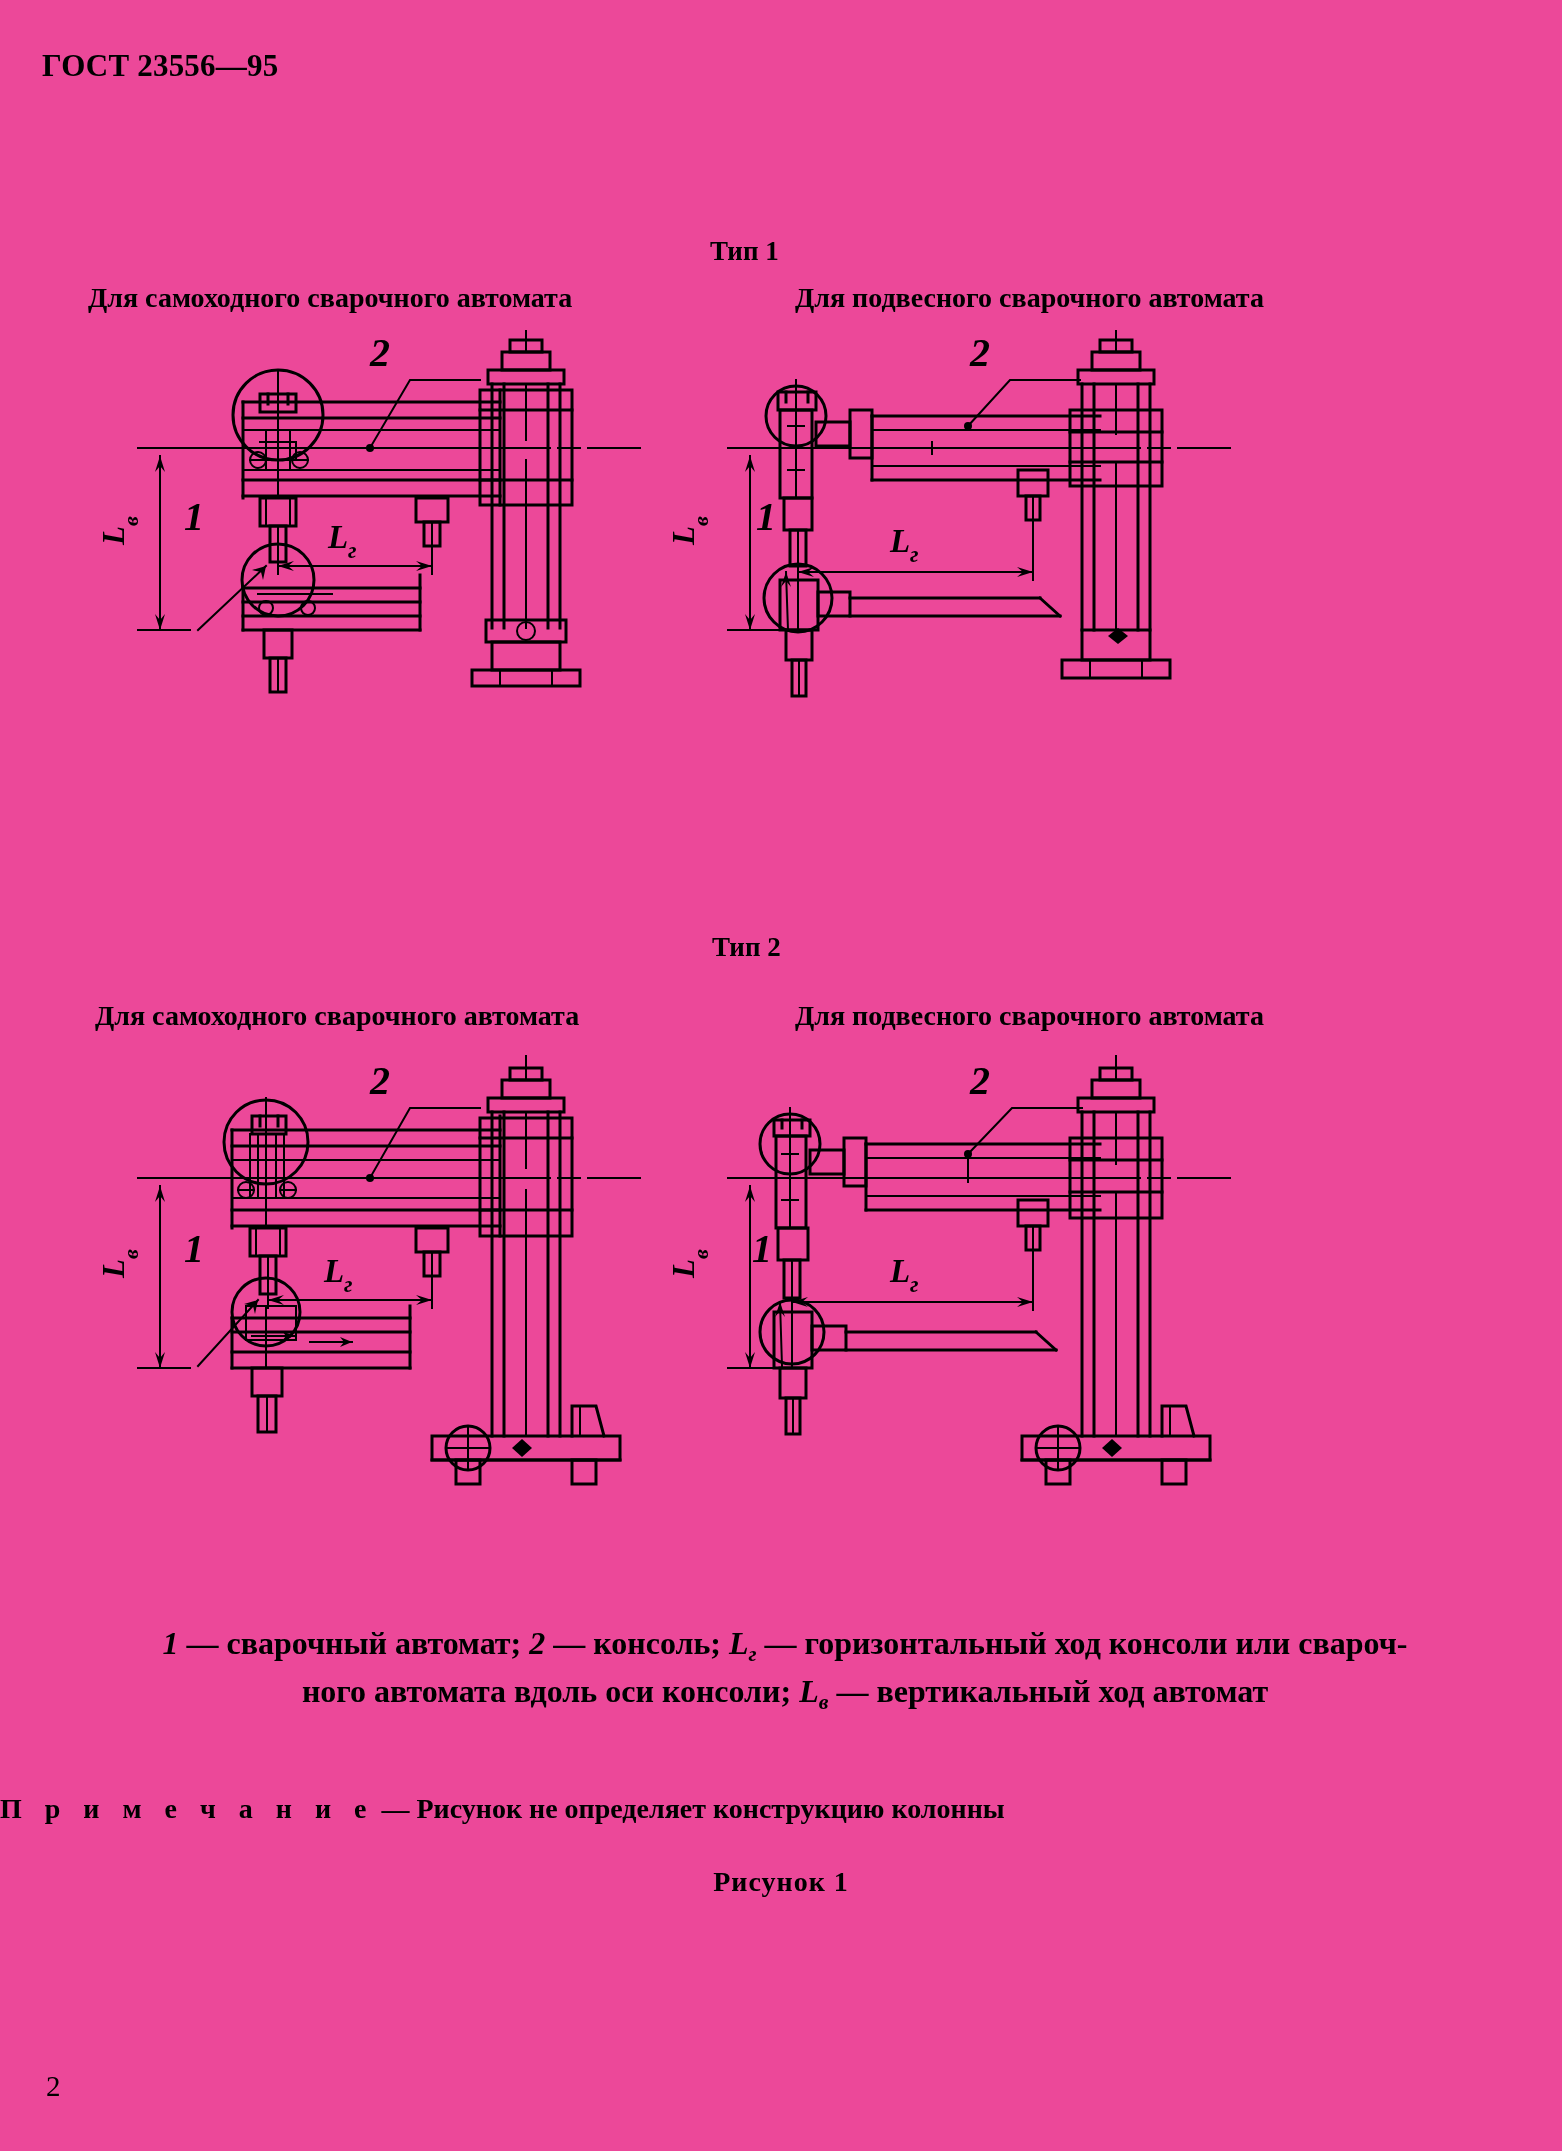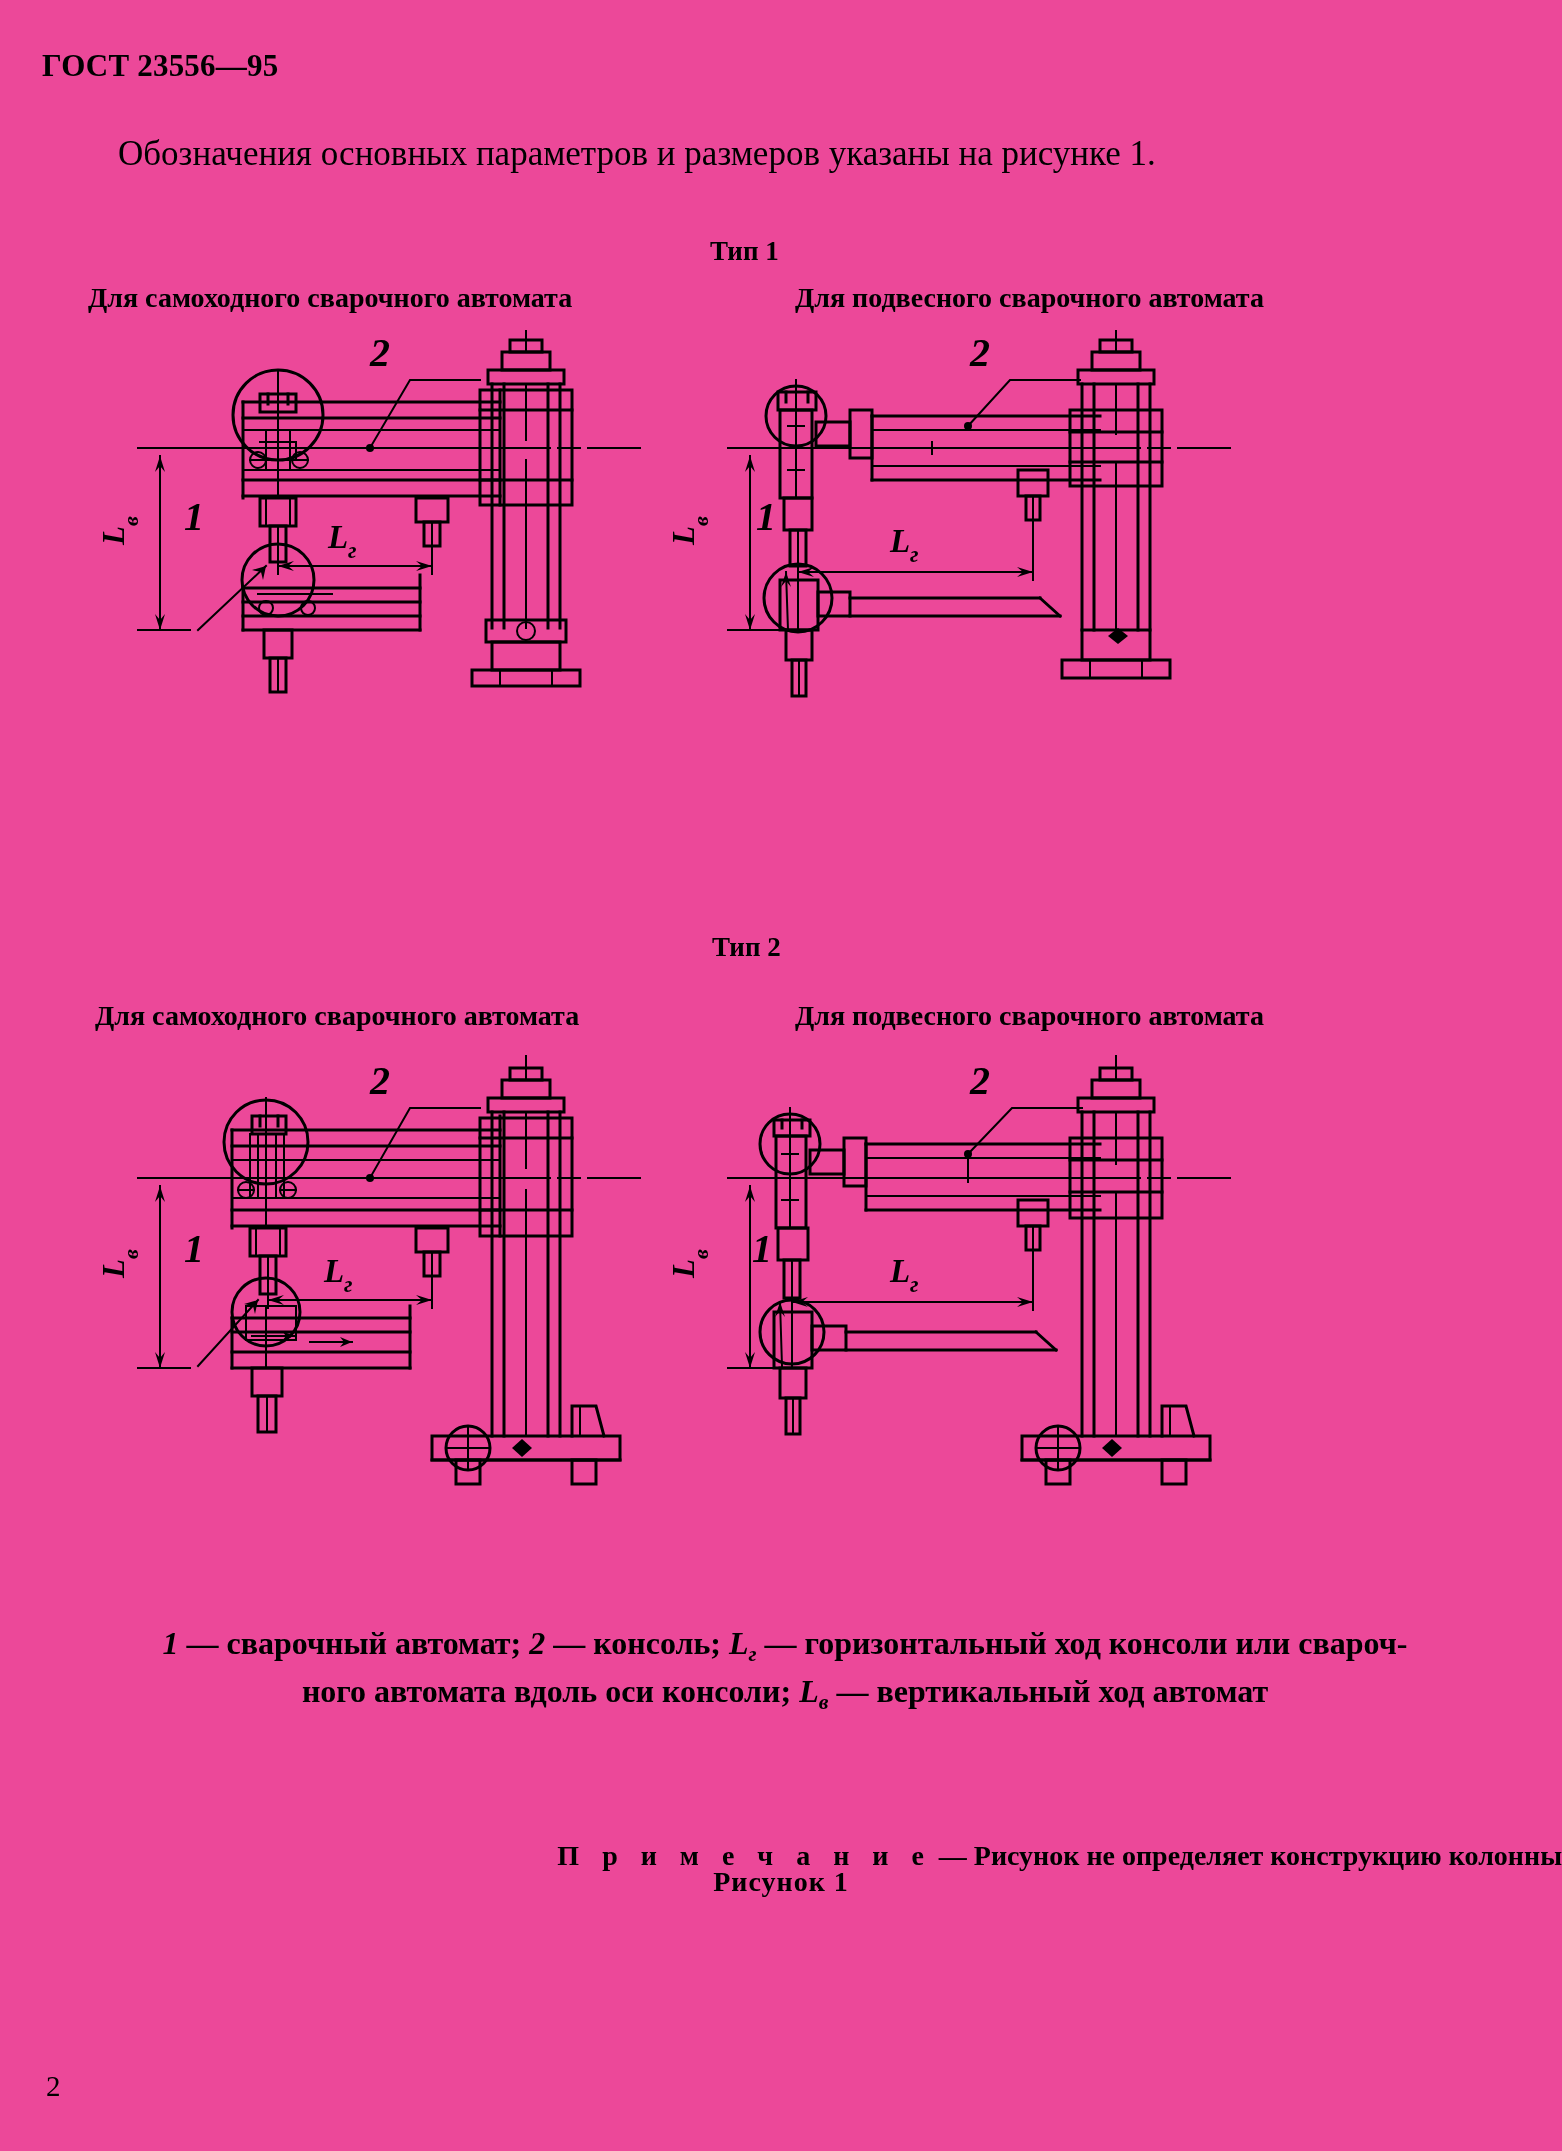--- a/index.html
+++ b/index.html
@@ -70,24 +70,23 @@
     text-align: center;
   }
   .caption i { font-style: italic; }
   .caption sub { font-size: 0.68em; font-weight: bold; }
 
   .note {
     position: absolute;
     left: 0;
     top: 1793px;
     width: 1562px;
-    text-align: right;
+    text-align: left;
     font-size: 28px;
     font-weight: bold;
-    margin-top: 47px;
   }
   .note .spaced { letter-spacing: 8px; }
 
   .fig-number {
     position: absolute;
     left: 0;
     top: 1866px;
     width: 1562px;
     text-align: center;
     font-size: 28px;
@@ -103,21 +102,20 @@
   svg { display: block; }
   svg text { font-family: "Liberation Serif", "DejaVu Serif", serif; }
 </style>
 </head>
 <body>
 
 <div class="page">
 
   <div class="std-header">ГОСТ 23556—95</div>
 
-  <div class="intro"><span class="indent"></span><span>Обозначения основных параметров и размеров указаны на рисунке 1.</span></div>
 
   <div class="type-label type-1">Тип 1</div>
   <div class="col-head ch-1a">Для самоходного сварочного автомата</div>
   <div class="col-head ch-1b">Для подвесного сварочного автомата</div>
 
   <div class="figure-block fig-1">
   <svg width="1420" height="430" viewBox="0 0 1420 430" xmlns="http://www.w3.org/2000/svg">
     <g fill="none" stroke="#000" stroke-width="3" stroke-linecap="square">
 
       <g>

